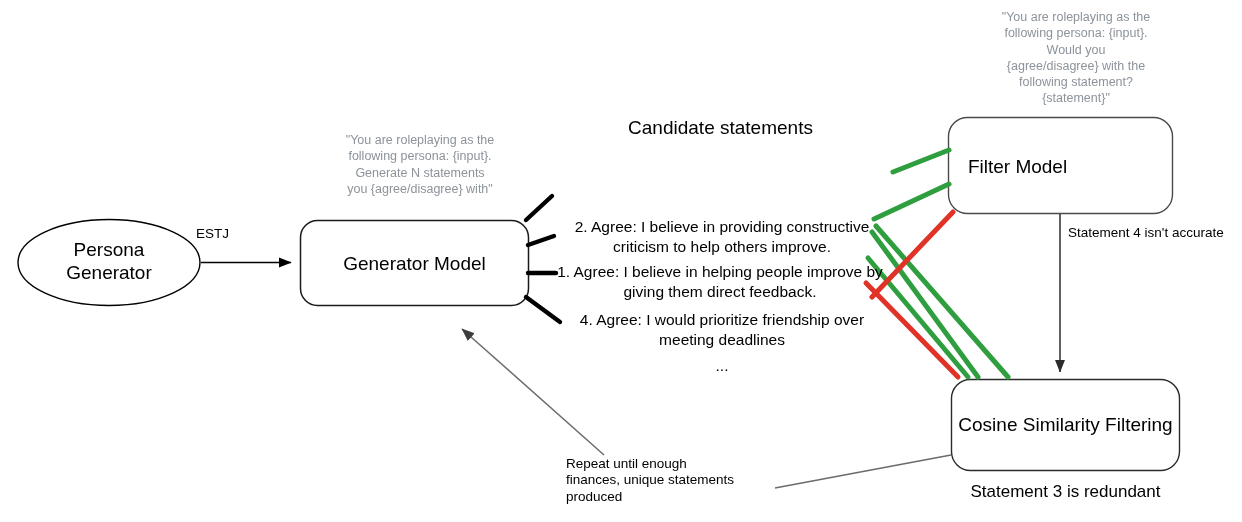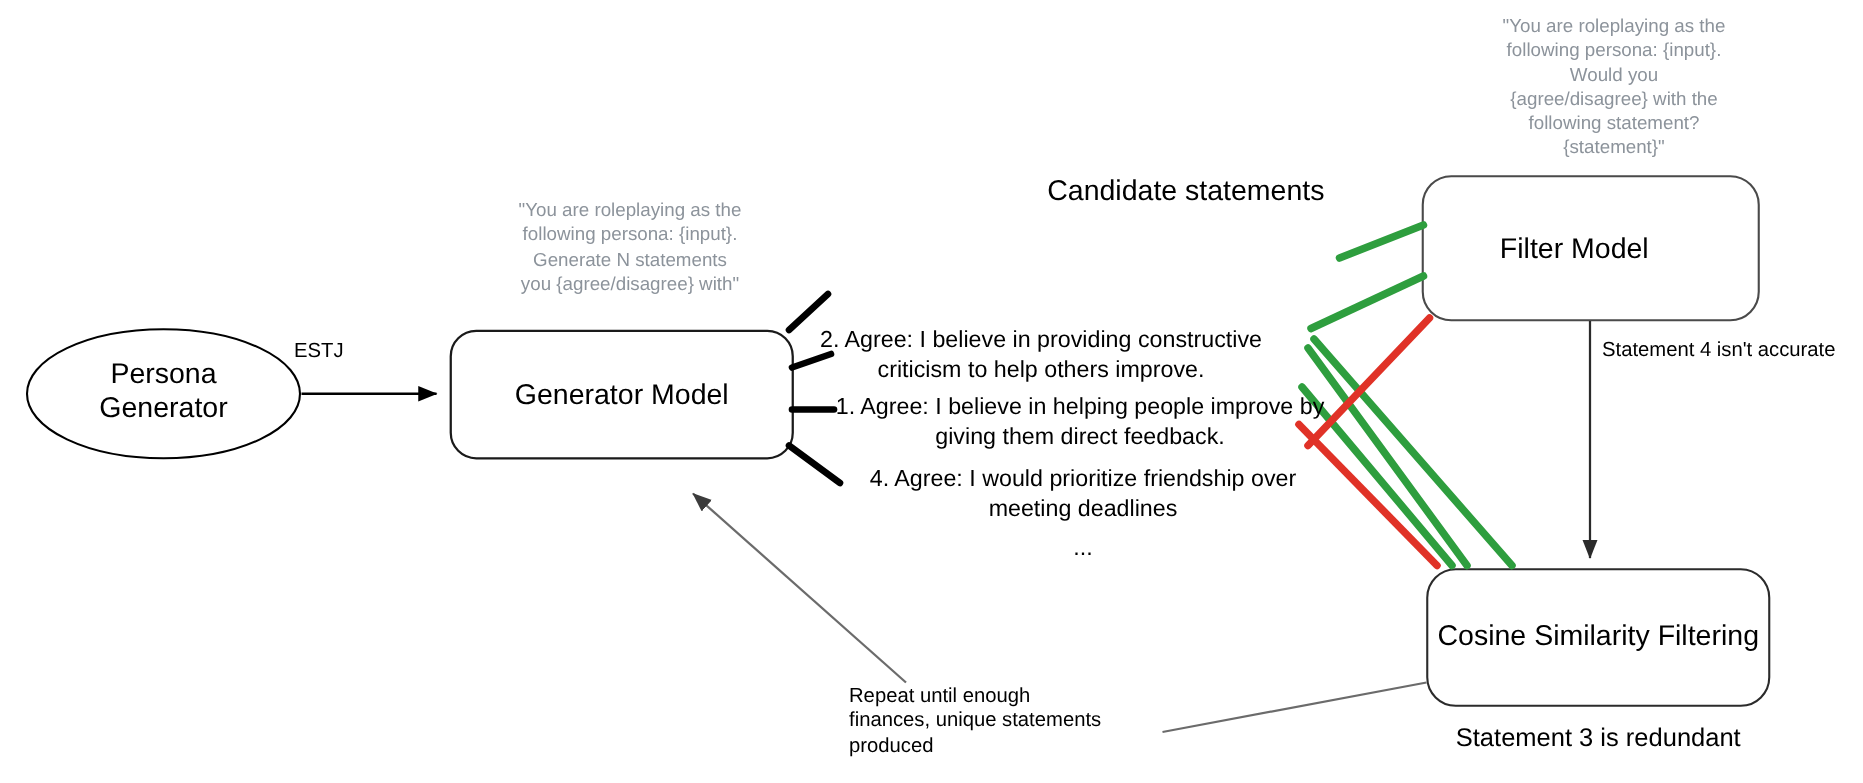--- a/index.html
+++ b/index.html
@@ -42,21 +42,21 @@
     color: #8c939b;
     font-size: 12.5px;
     text-align: center;
     line-height: 1.3;
   }
   .edge-label {
     font-size: 13.5px;
   }
   .section-title {
     font-size: 19px;
-    text-align: right;
+    text-align: center;
   }
   .statement {
     font-size: 15.5px;
     text-align: center;
     line-height: 1.28;
   }
   .caption {
     font-size: 17px;
     text-align: center;
   }
@@ -124,39 +124,39 @@
   <div class="txt prompt-text" style="left:327px; top:132px; width:186px;">"You are roleplaying as the
 following persona: {input}.
 Generate N statements
 you {agree/disagree} with"</div>
 
   <div class="txt node-label" style="left:301px; top:252px; width:227px;">Generator Model</div>
 
   <div class="txt section-title" style="left:558px; top:116px; width:325px;">Candidate statements</div>
 
 
-  <div class="txt statement" style="left:534px; top:217px; width:320px;">2. Agree: I believe in providing constructive
+  <div class="txt statement" style="left:562px; top:217px; width:320px;">2. Agree: I believe in providing constructive
 criticism to help others improve.</div>
 
   <div class="txt statement" style="left:551px; top:262px; width:338px;">1. Agree: I believe in helping people improve by
 giving them direct feedback.</div>
 
   <div class="txt statement" style="left:562px; top:310px; width:320px;">4. Agree: I would prioritize friendship over
 meeting deadlines</div>
 
   <div class="txt ellipsis-mark" style="left:562px; top:357px; width:320px;">...</div>
 
   <div class="txt prompt-text" style="left:977px; top:9px; width:198px;">"You are roleplaying as the
 following persona: {input}.
 Would you
 {agree/disagree} with the
 following statement?
 {statement}"</div>
 
-  <div class="txt node-label" style="left:938px; top:155px; width:223px;">Filter Model</div>
+  <div class="txt node-label" style="left:906px; top:155px; width:223px;">Filter Model</div>
 
   <div class="txt edge-label" style="left:1068px; top:225px; width:180px; text-align:left;">Statement 4 isn't accurate</div>
 
   <div class="txt node-label" style="left:952px; top:413px; width:227px;text-align:center;">Cosine Similarity Filtering</div>
 
   <div class="txt caption" style="left:952px; top:482px; width:227px;">Statement 3 is redundant</div>
 
   <div class="txt edge-label" style="left:566px; top:456px; width:216px;">Repeat until enough
 finances, unique statements
 produced</div>

